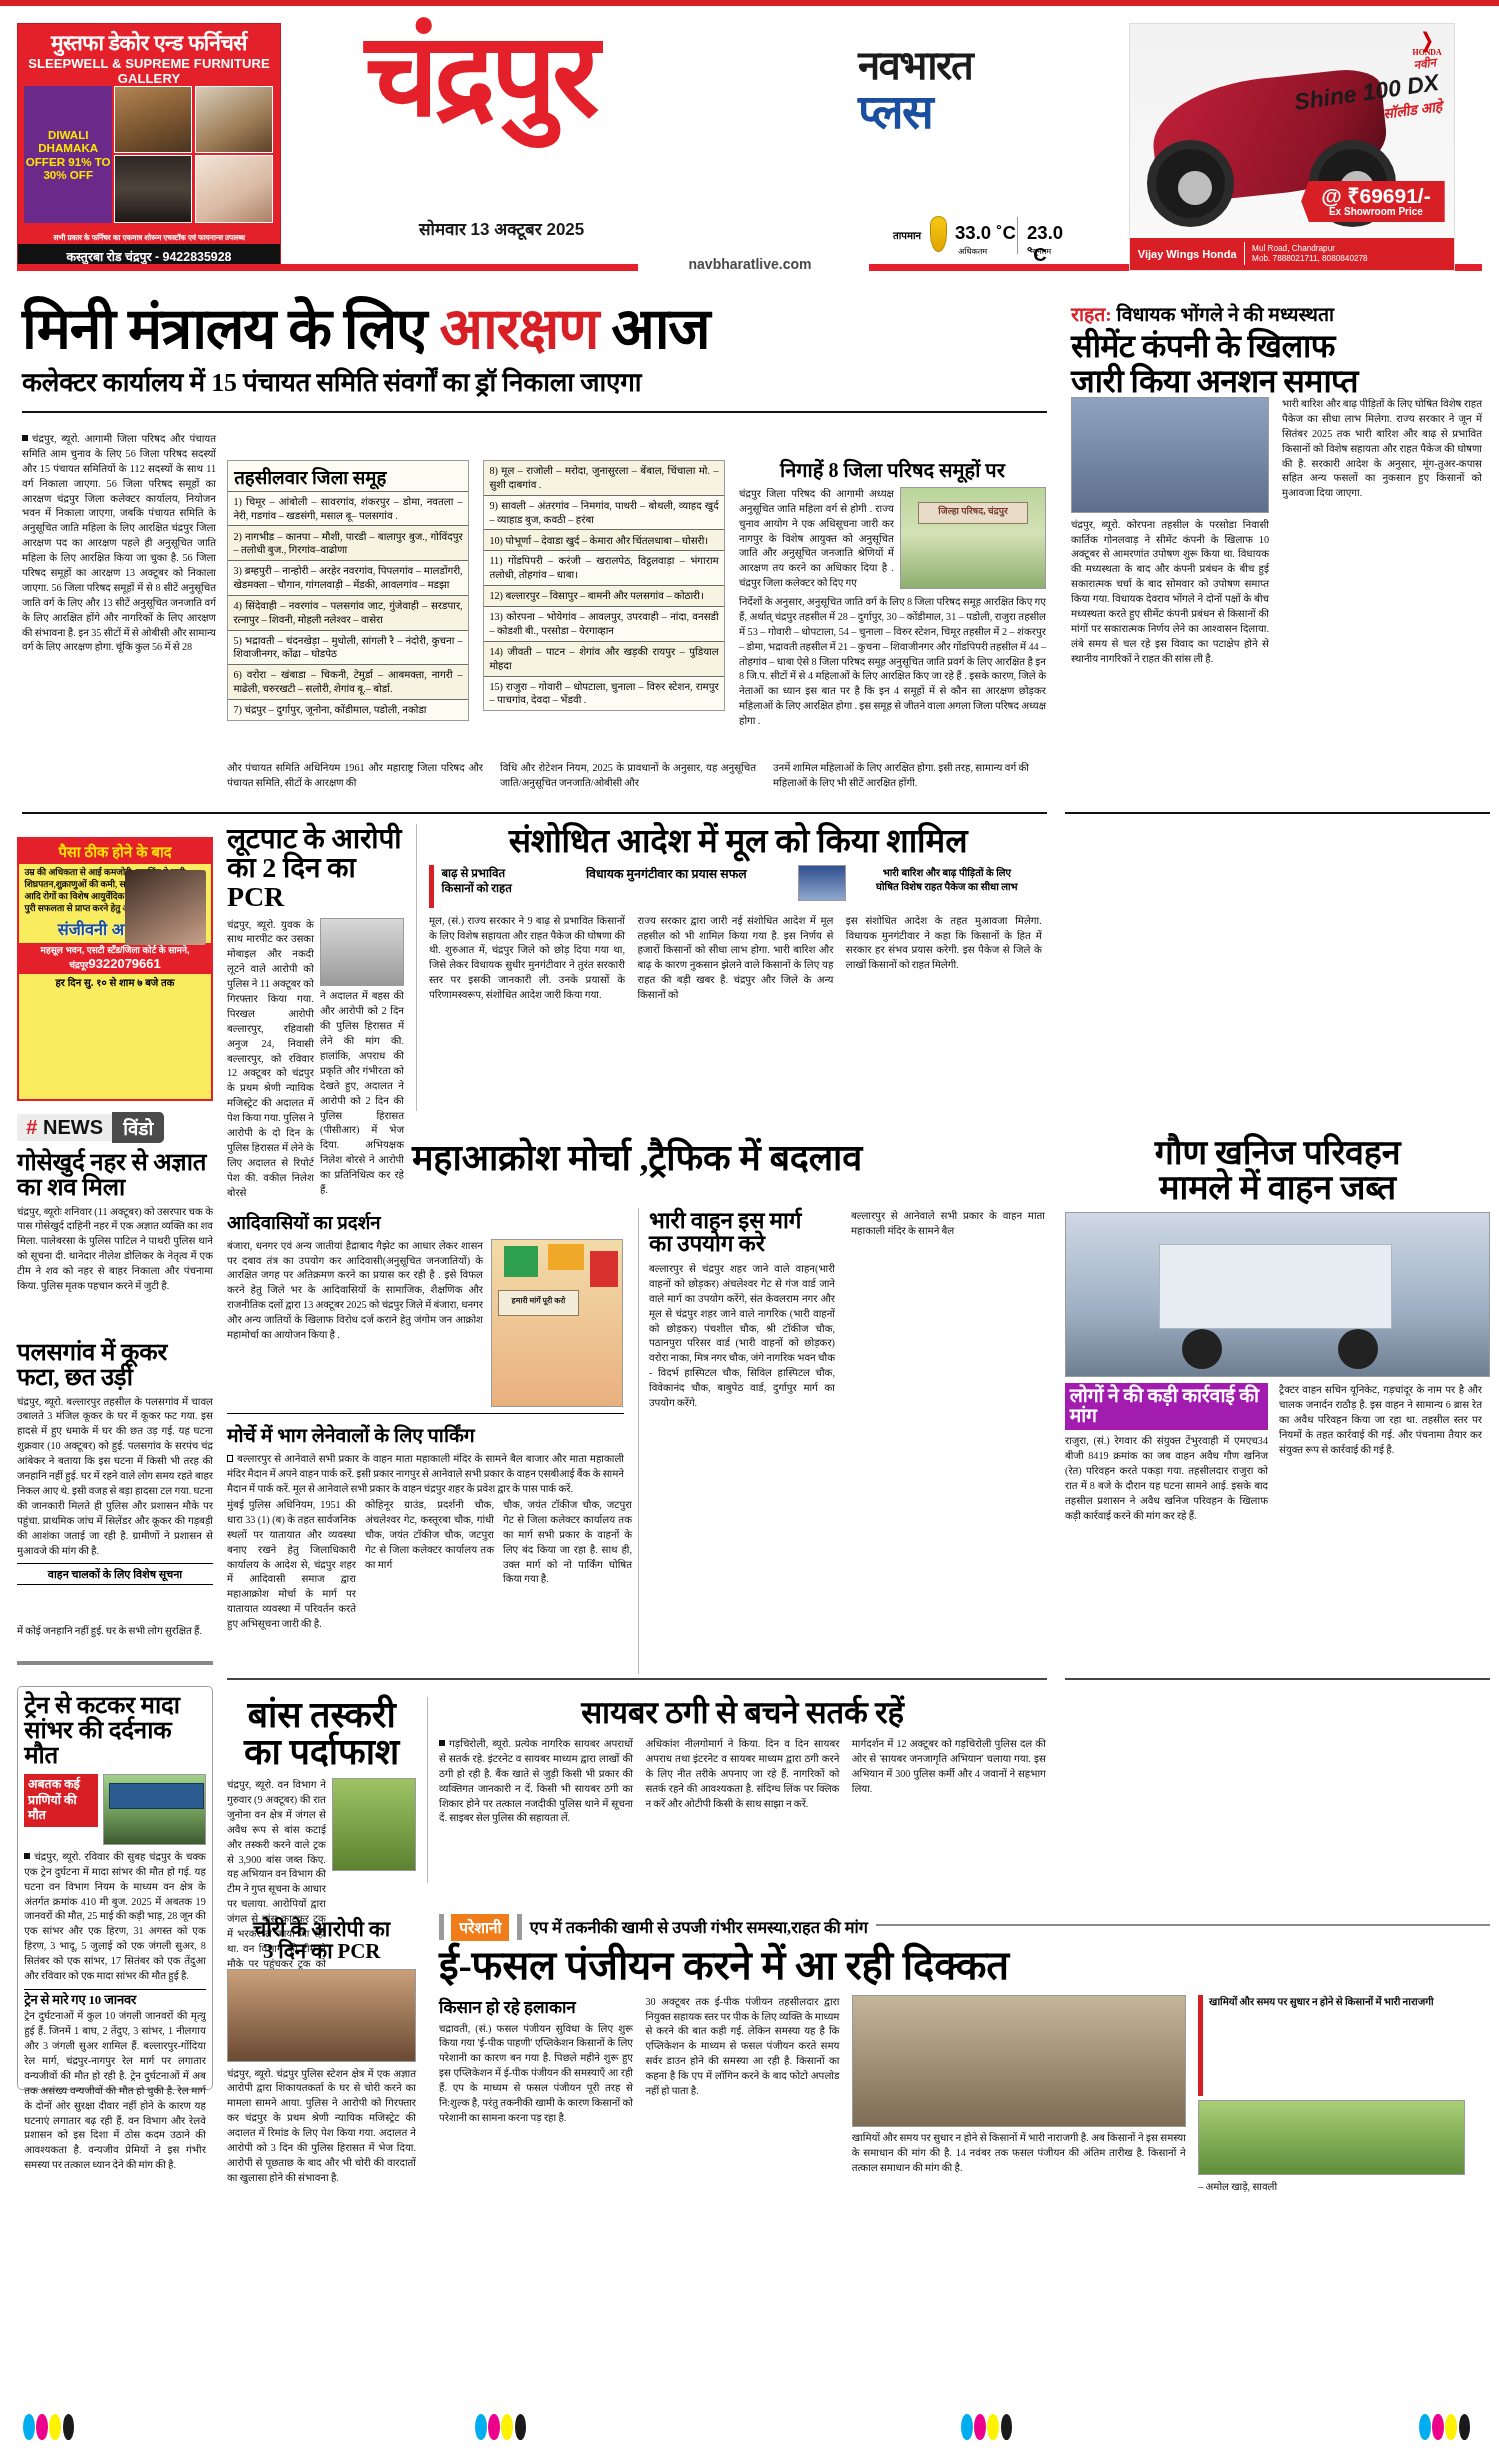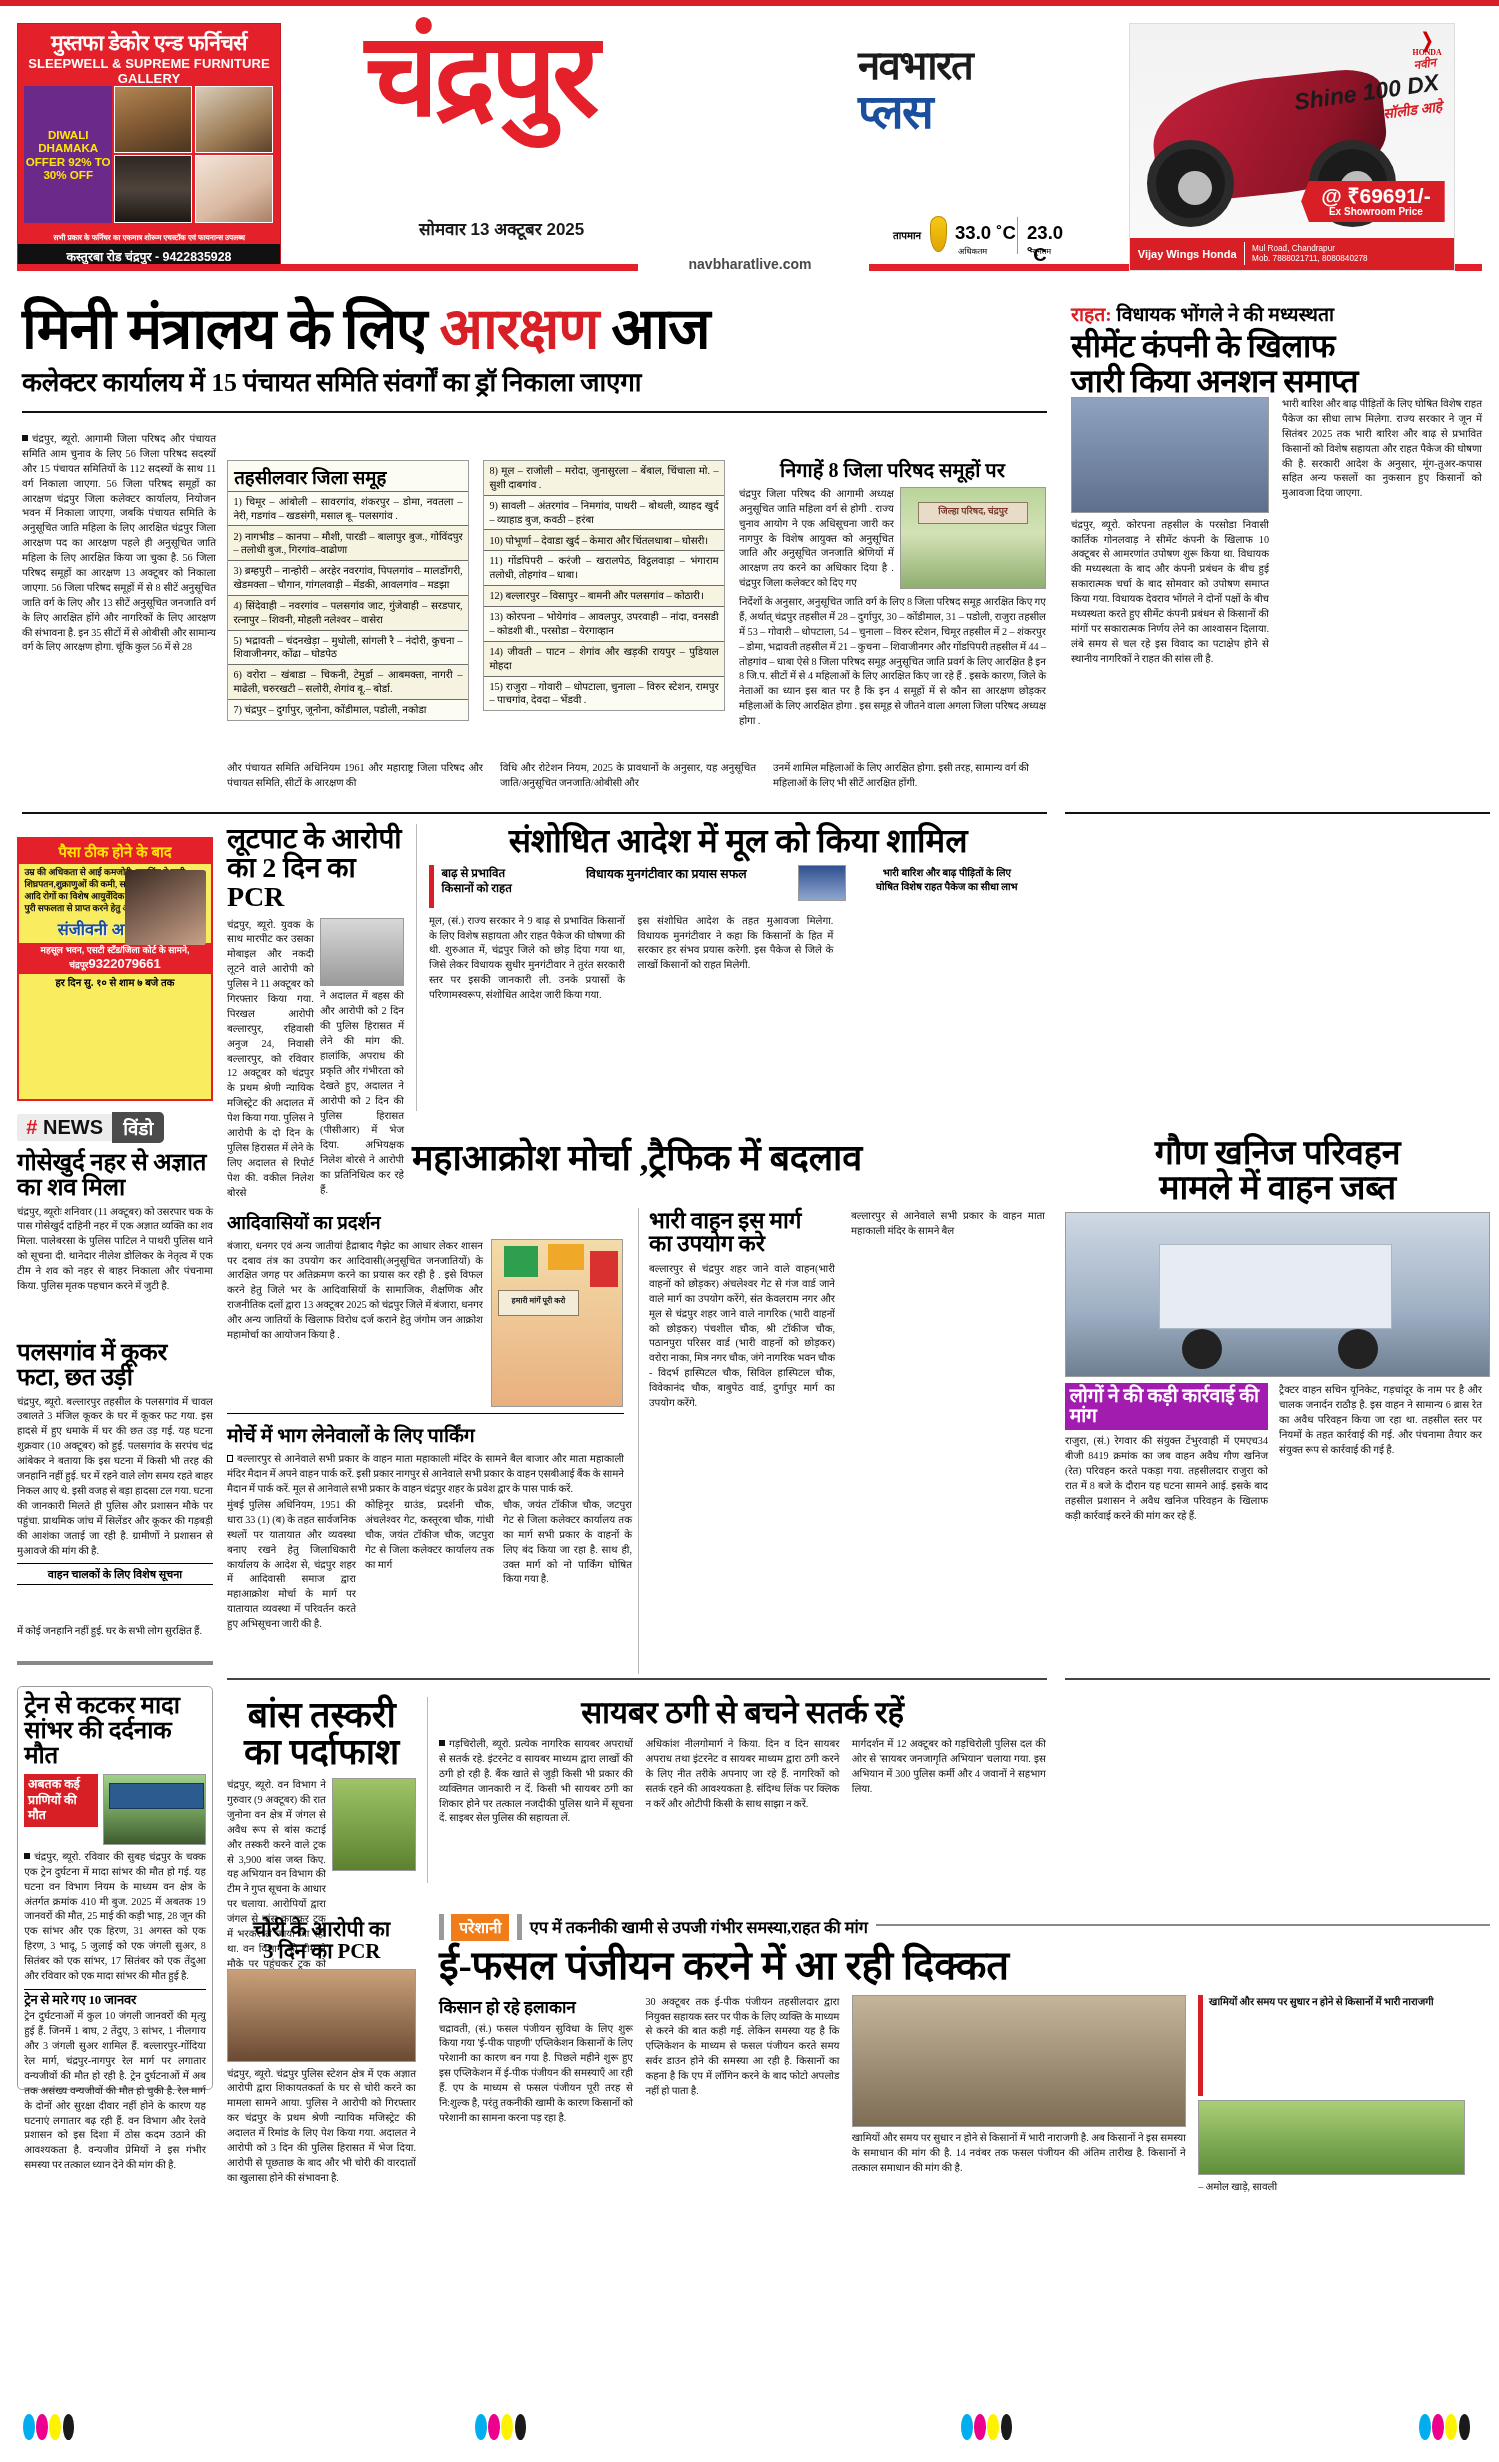--- a/index.html
+++ b/index.html
@@ -209,21 +209,21 @@
 <body>
 
 <div class="page">
 
   <div class="r" id="topline"></div>
 
   <div class="r" id="ad-furniture">
     <div class="t1 hi">मुस्तफा डेकोर एन्ड फर्निचर्स</div>
     <div class="t2 hi">SLEEPWELL &amp; SUPREME FURNITURE GALLERY</div>
     <div class="photos">
-      <div class="burst hi">DIWALI DHAMAKA OFFER 92% TO 30% OFF</div>
+      <div class="burst hi">DIWALI DHAMAKA OFFER 91% TO 30% OFF</div>
       <div class="ph a"></div>
       <div class="ph b"></div>
       <div class="ph c"></div>
       <div class="ph d"></div>
     </div>
     <div class="tag hi">सभी प्रकार के फर्निचर का एकमात्र शोरूम एचस्टॉक एवं फायनान्स उपलब्ध</div>
     <div class="phone hi">कस्तुरबा रोड चंद्रपुर - 9422835928</div>
   </div>
 
   <div class="r" id="masthead-title">
@@ -365,20 +365,21 @@
       </div>
       <div style="width:248px;" class="ctr bold">विधायक मुनगंटीवार का प्रयास सफल</div>
       <div class="photo" style="width:48px;height:36px;background:linear-gradient(#2f4f8f,#8fa7cf);"></div>
       <div style="width:186px;" class="ctr bold" style2="">
         <div style="font-size:10px;">भारी बारिश और बाढ़ पीड़ितों के लिए</div>
         <div style="font-size:10px;">घोषित विशेष राहत पैकेज का सीधा लाभ</div>
       </div>
     </div>
     <div style="display:flex; gap:12.4px; margin-top:6.2px;">
       <div class="body-col" style="width:196px;">मूल, (सं.) राज्य सरकार ने 9 बाढ़ से प्रभावित किसानों के लिए विशेष सहायता और राहत पैकेज की घोषणा की थी. शुरुआत में, चंद्रपुर जिले को छोड़ दिया गया था, जिसे लेकर विधायक सुधीर मुनगंटीवार ने तुरंत सरकारी स्तर पर इसकी जानकारी ली. उनके प्रयासों के परिणामस्वरूप, संशोधित आदेश जारी किया गया.</div>
+      <div class="body-col" style="width:196px;">राज्य सरकार द्वारा जारी नई संशोधित आदेश में मूल तहसील को भी शामिल किया गया है. इस निर्णय से हजारों किसानों को सीधा लाभ होगा. भारी बारिश और बाढ़ के कारण नुकसान झेलने वाले किसानों के लिए यह राहत की बड़ी खबर है. चंद्रपुर और जिले के अन्य किसानों को</div>
       <div class="body-col" style="width:196px;">इस संशोधित आदेश के तहत मुआवजा मिलेगा. विधायक मुनगंटीवार ने कहा कि किसानों के हित में सरकार हर संभव प्रयास करेगी. इस पैकेज से जिले के लाखों किसानों को राहत मिलेगी.</div>
     </div>
   </div>
 
   <div class="r" id="ad-ayur">
     <div class="top hi">पैसा ठीक होने के बाद</div>
     <div class="pic"></div>
     <div class="txt">उम्र की अधिकता से आई कमजोरी, टायमिंग मे कमी, शिघ्रपतन,शुक्राणुओं की कमी, सतान न होना, धातुरोग, आदि रोगों का विशेष आयुर्वेदिक पद्धती से मनचाहा संबंध पुरी सफलता से प्राप्त करने हेतु आजही मिलें</div>
     <div class="brand hi">संजीवनी आयुर्वेदीक</div>
     <div class="addr hi">महसूल भवन, एसटी स्टॅंड/जिला कोर्ट के सामने, चंद्रपूर<span class="num">9322079661</span></div>

